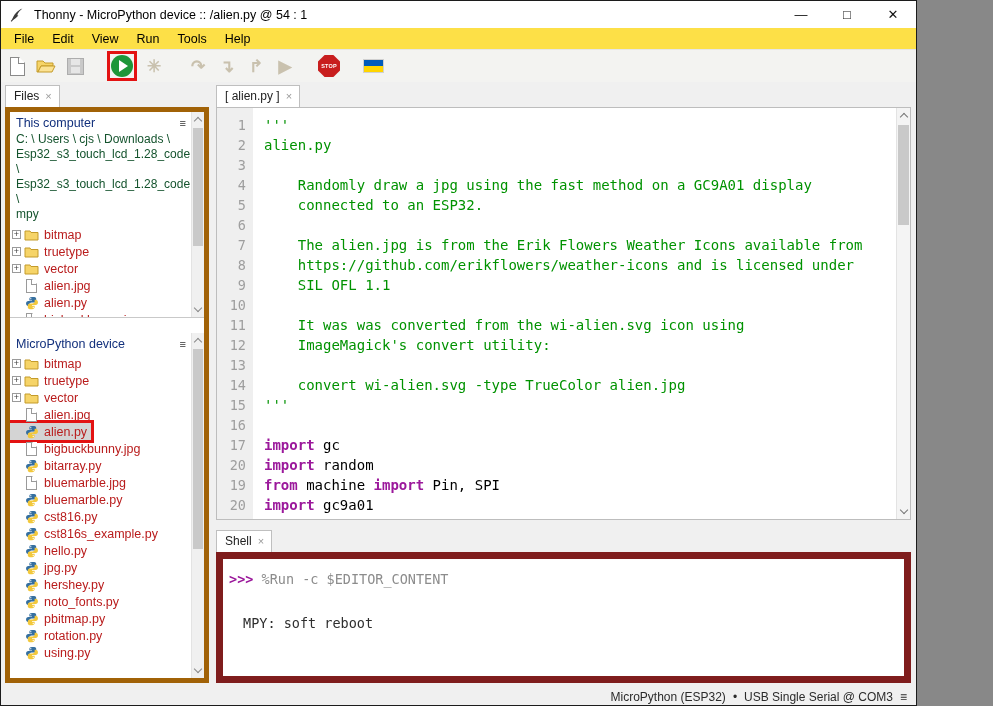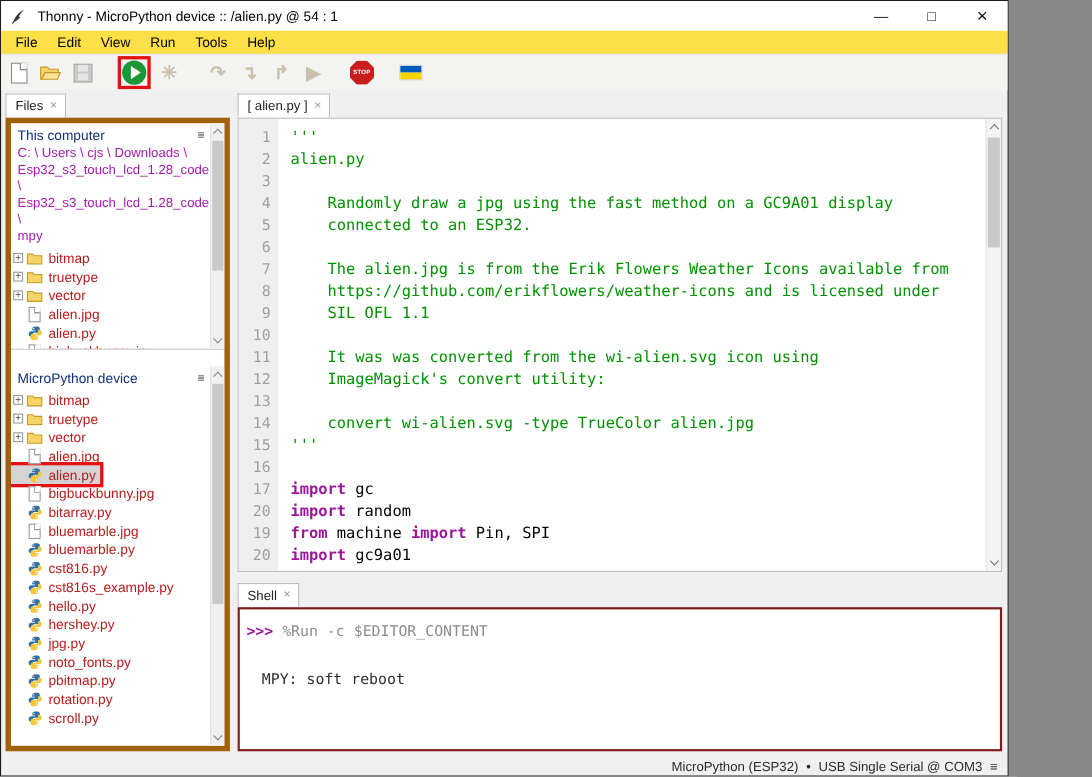--- a/index.html
+++ b/index.html
@@ -41,21 +41,21 @@
   .tab .x { color:#9a9a9a; font-size:11px; }
   
   .left { width:204px; display:flex; flex-direction:column; flex:0 0 auto; }
   .panel { flex:1; background:#fff; border:5px solid #a16207; display:flex; flex-direction:column; min-height:0; }
   .fsec { position:relative; overflow:hidden; padding-right:14px; }
   .fsec-top { height:206px; border-bottom:1px solid #c9c9c9; }
   .fsec-bottom { flex:1;margin-top:15px; }
   .fhead { display:flex; align-items:center; padding:4px 2px 2px 6px; }
   .fhead .htxt { font-size:12.5px; color:#12307c; }
   .fhead .hmenu { margin-left:auto; font-size:11px; color:#333; padding-right:2px; }
-  .fpath { padding:0 2px 2px 6px; font-size:12px; line-height:15px; color:#a21caf; }
+  .fpath { padding:0 2px 2px 6px; font-size:12px; line-height:15px; color:#14532d; }
   .rows { padding-top:2px; }
   .row { height:17px; display:flex; align-items:center; font-size:12.5px; }
   .rwrap { display:inline-flex; align-items:center; height:17px; padding:0 4px 0 0; }
   .exp { width:13px; height:17px; display:flex; align-items:center; justify-content:center; visibility:hidden; flex:0 0 auto; }
   .row[data-type="folder"] .exp { visibility:visible; }
   .expbox { width:9px; height:9px; border:1px solid #9a9a9a; background:#fff; font-size:9px; line-height:7px; text-align:center; color:#444; }
   .ic { width:17px; height:15px; margin-right:4px; display:none; align-items:center; justify-content:center; flex:0 0 auto; }
   .row[data-type="folder"] .ic-folder { display:inline-flex; }
   .row[data-type="file"] .ic-file { display:inline-flex; }
   .row[data-type="python"] .ic-python { display:inline-flex; }
@@ -75,21 +75,21 @@
   .gutter { width:36px; background:#efefef; color:#9e9e9e; font:13.5px/20px "DejaVu Sans Mono", monospace; text-align:right; padding:7px 7px 0 0; flex:0 0 auto; }
   .codewrap { flex:1; overflow:hidden; padding:7px 0 0 11px; }
   .code { font:14px/20px "DejaVu Sans Mono", monospace; color:#000; white-space:pre; }
   .code .str { color:#009200; }
   .code .kw, .prompt { color:#9b189b; font-weight:bold; }
   .vscroll { position:absolute; top:0; right:0; bottom:0; width:14px; background:#f4f4f4; border-left:1px solid #e3e3e3; }
   .vscroll .chev { position:absolute; left:3.5px; width:6px; height:6px; border-right:1.6px solid #777; border-bottom:1.6px solid #777; }
   .vthumb { position:absolute; left:1px; right:1px; top:17px; height:100px; background:#c9c9c9; }
   .sash { height:10px; flex:0 0 auto; }
   .shelltabs { height:22px; display:flex; align-items:center; flex:0 0 auto; }
-  .shell { flex:1; background:#fff; border:2px solid #7f1d1d; padding:9px 6px; font:13.5px/22px "DejaVu Sans Mono", monospace; overflow:hidden; }
+  .shell { flex:1; background:#fff; border:7px solid #7f1d1d; padding:9px 6px; font:13.5px/22px "DejaVu Sans Mono", monospace; overflow:hidden; }
   .shell .cmd { color:#8c8c8c; }
   .shell .out { color:#2e2e2e; padding-left:14px; }
   
   .statusbar { height:17px; display:flex; align-items:center; justify-content:flex-end; gap:7px; padding:0 9px 0 0; font-size:12px; color:#2b2b2b; flex:0 0 auto; }
 </style>
 </head>
 <body>
 
 <div class="win">
 
@@ -479,54 +479,54 @@
                   </span>
 
                 <span class="ic ic-python">
                     <svg width="14" height="14" viewBox="0 0 16 16">
                       <path fill="#356fa0" d="M8 1C5.9 1 5 2 5 3.2V5h3v.8H3.8C2.2 5.8 1.2 7 1.2 8.7c0 1.6 1 2.9 2.6 2.9H5V9.7C5 8.3 6.2 7.5 7.5 7.5h3c1.2 0 2.3-.9 2.3-2.2V3.2C12.8 2 11.9 1 10.6 1z"></path>
                       <path fill="#f2c83c" d="M8 15c2.1 0 3-1 3-2.2V11H8v-.8h4.2c1.6 0 2.6-1.2 2.6-2.9 0-1.6-1-2.9-2.6-2.9H11v1.9c0 1.4-1.2 2.2-2.5 2.2h-3c-1.2 0-2.3.9-2.3 2.2v2.1C3.2 14 4.1 15 5.4 15z"></path>
                       <circle cx="6.6" cy="3" r=".7" fill="#fff"></circle>
                       <circle cx="9.4" cy="13" r=".7" fill="#fff"></circle>
                     </svg>
                   </span>
+                <span class="lbl">jpg.py</span>
+              </div>
+            </div>
+              <div class="row" data-type="python">
+              <div class="rwrap">
+                <span class="exp">
+                    <span class="expbox"></span>
+                  </span>
+
+                <span class="ic ic-python">
+                    <svg width="14" height="14" viewBox="0 0 16 16">
+                      <path fill="#356fa0" d="M8 1C5.9 1 5 2 5 3.2V5h3v.8H3.8C2.2 5.8 1.2 7 1.2 8.7c0 1.6 1 2.9 2.6 2.9H5V9.7C5 8.3 6.2 7.5 7.5 7.5h3c1.2 0 2.3-.9 2.3-2.2V3.2C12.8 2 11.9 1 10.6 1z"></path>
+                      <path fill="#f2c83c" d="M8 15c2.1 0 3-1 3-2.2V11H8v-.8h4.2c1.6 0 2.6-1.2 2.6-2.9 0-1.6-1-2.9-2.6-2.9H11v1.9c0 1.4-1.2 2.2-2.5 2.2h-3c-1.2 0-2.3.9-2.3 2.2v2.1C3.2 14 4.1 15 5.4 15z"></path>
+                      <circle cx="6.6" cy="3" r=".7" fill="#fff"></circle>
+                      <circle cx="9.4" cy="13" r=".7" fill="#fff"></circle>
+                    </svg>
+                  </span>
                 <span class="lbl">hershey.py</span>
               </div>
             </div>
               <div class="row" data-type="python">
               <div class="rwrap">
                 <span class="exp">
                     <span class="expbox"></span>
                   </span>
 
                 <span class="ic ic-python">
                     <svg width="14" height="14" viewBox="0 0 16 16">
                       <path fill="#356fa0" d="M8 1C5.9 1 5 2 5 3.2V5h3v.8H3.8C2.2 5.8 1.2 7 1.2 8.7c0 1.6 1 2.9 2.6 2.9H5V9.7C5 8.3 6.2 7.5 7.5 7.5h3c1.2 0 2.3-.9 2.3-2.2V3.2C12.8 2 11.9 1 10.6 1z"></path>
                       <path fill="#f2c83c" d="M8 15c2.1 0 3-1 3-2.2V11H8v-.8h4.2c1.6 0 2.6-1.2 2.6-2.9 0-1.6-1-2.9-2.6-2.9H11v1.9c0 1.4-1.2 2.2-2.5 2.2h-3c-1.2 0-2.3.9-2.3 2.2v2.1C3.2 14 4.1 15 5.4 15z"></path>
                       <circle cx="6.6" cy="3" r=".7" fill="#fff"></circle>
                       <circle cx="9.4" cy="13" r=".7" fill="#fff"></circle>
                     </svg>
                   </span>
-                <span class="lbl">jpg.py</span>
-              </div>
-            </div>
-              <div class="row" data-type="python">
-              <div class="rwrap">
-                <span class="exp">
-                    <span class="expbox"></span>
-                  </span>
-
-                <span class="ic ic-python">
-                    <svg width="14" height="14" viewBox="0 0 16 16">
-                      <path fill="#356fa0" d="M8 1C5.9 1 5 2 5 3.2V5h3v.8H3.8C2.2 5.8 1.2 7 1.2 8.7c0 1.6 1 2.9 2.6 2.9H5V9.7C5 8.3 6.2 7.5 7.5 7.5h3c1.2 0 2.3-.9 2.3-2.2V3.2C12.8 2 11.9 1 10.6 1z"></path>
-                      <path fill="#f2c83c" d="M8 15c2.1 0 3-1 3-2.2V11H8v-.8h4.2c1.6 0 2.6-1.2 2.6-2.9 0-1.6-1-2.9-2.6-2.9H11v1.9c0 1.4-1.2 2.2-2.5 2.2h-3c-1.2 0-2.3.9-2.3 2.2v2.1C3.2 14 4.1 15 5.4 15z"></path>
-                      <circle cx="6.6" cy="3" r=".7" fill="#fff"></circle>
-                      <circle cx="9.4" cy="13" r=".7" fill="#fff"></circle>
-                    </svg>
-                  </span>
                 <span class="lbl">noto_fonts.py</span>
               </div>
             </div>
               <div class="row" data-type="python">
               <div class="rwrap">
                 <span class="exp">
                     <span class="expbox"></span>
                   </span>
 
                 <span class="ic ic-python">
@@ -564,21 +564,21 @@
                   </span>
 
                 <span class="ic ic-python">
                     <svg width="14" height="14" viewBox="0 0 16 16">
                       <path fill="#356fa0" d="M8 1C5.9 1 5 2 5 3.2V5h3v.8H3.8C2.2 5.8 1.2 7 1.2 8.7c0 1.6 1 2.9 2.6 2.9H5V9.7C5 8.3 6.2 7.5 7.5 7.5h3c1.2 0 2.3-.9 2.3-2.2V3.2C12.8 2 11.9 1 10.6 1z"></path>
                       <path fill="#f2c83c" d="M8 15c2.1 0 3-1 3-2.2V11H8v-.8h4.2c1.6 0 2.6-1.2 2.6-2.9 0-1.6-1-2.9-2.6-2.9H11v1.9c0 1.4-1.2 2.2-2.5 2.2h-3c-1.2 0-2.3.9-2.3 2.2v2.1C3.2 14 4.1 15 5.4 15z"></path>
                       <circle cx="6.6" cy="3" r=".7" fill="#fff"></circle>
                       <circle cx="9.4" cy="13" r=".7" fill="#fff"></circle>
                     </svg>
                   </span>
-                <span class="lbl">scroll.py</span>
+                <span class="lbl">using.py</span>
               </div>
             </div>
             </div>
           <div class="sbar">
             <span class="chev chev-up"></span>
             <div class="sthumb" style="top:16px; height:200px;"></div>
             <span class="chev chev-down"></span>
           </div>
         </div>
 

